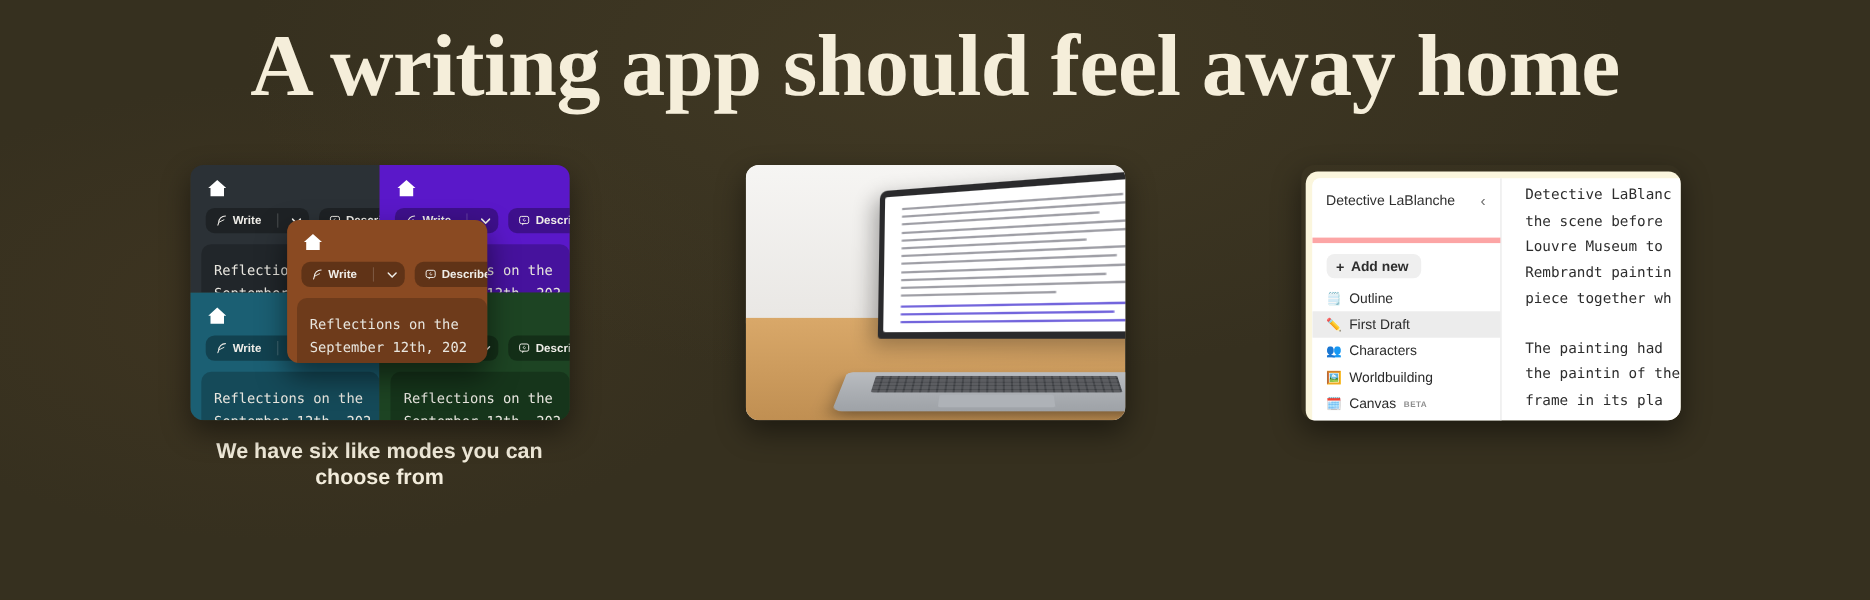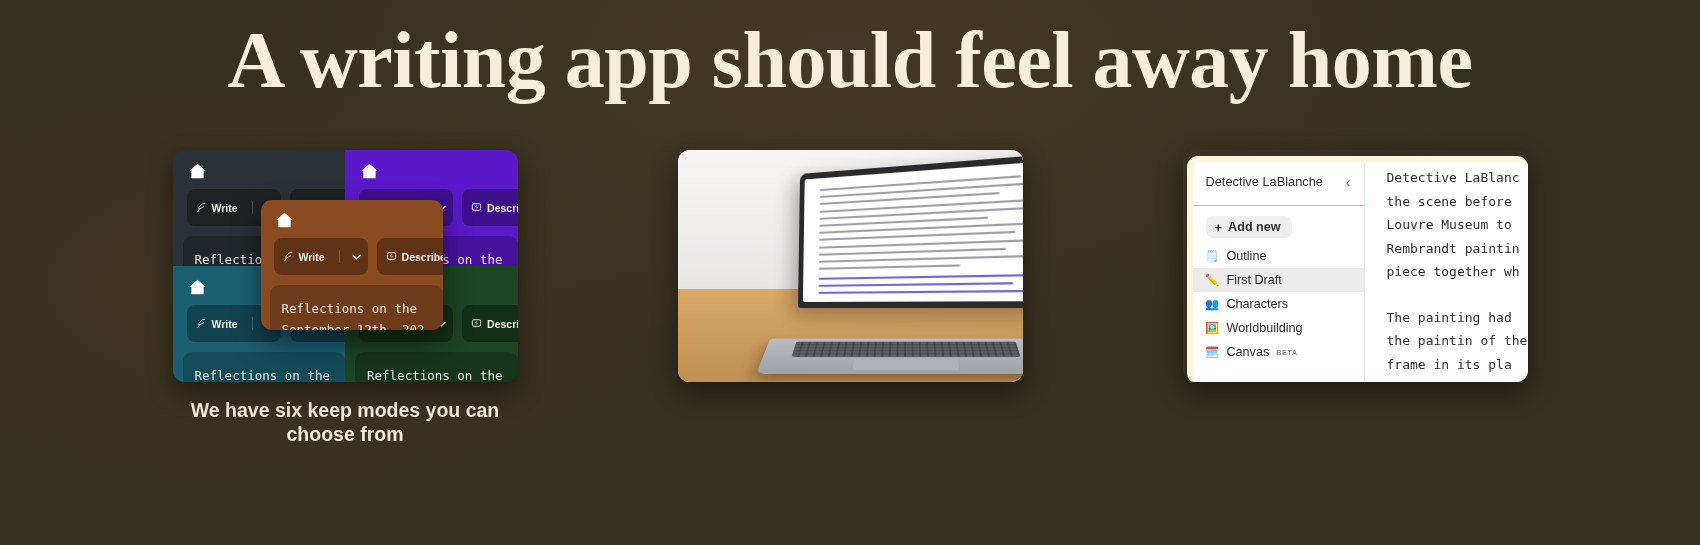--- a/index.html
+++ b/index.html
@@ -96,21 +96,21 @@
   .q-d { background: #1d4423; }
 
   .home-icon { width: 21px; height: 18px; display: block; margin-bottom: 9px; }
 
   .toolbar { display: flex; align-items: center; gap: 9px; white-space: nowrap; }
 
   .pill {
     display: inline-flex;
     align-items: center;
     gap: 5px;
-    height: 37px;
+    height: 23px;
     padding: 0 9px;
     border-radius: 8px;
     background: rgba(0,0,0,0.30);
     color: #f0eee9;
     font-size: 10.5px;
     font-weight: 600;
   }
   .pill.split { padding: 0; }
   .pill .seg {
     display: inline-flex;
@@ -240,22 +240,22 @@
     overflow: hidden;
   }
   .app-sidebar {
     width: 172px;
     background: #ffffff;
     border-right: 1px solid #e6e6e6;
     flex: none;
   }
   .sb-header {
     display: flex; align-items: center; justify-content: space-between;
-    padding: 12px 13px 16px 13px;
-    border-bottom: 1px solid #fca5a5;
+    padding: 12px 13px 27px 13px;
+    border-bottom: 5px solid #fca5a5;
   }
   .sb-title { font-size: 12.8px; color: #2f2f2f; font-weight: 400; white-space: nowrap; }
   .sb-collapse { font-size: 14px; color: #6e6e6e; line-height: 1; }
   .sb-addnew {
     display: inline-flex; align-items: center; gap: 6px;
     margin: 10px 0 6px 13px;
     padding: 4px 11px 4px 9px;
     background: #efefef;
     border-radius: 7px;
     font-size: 12.6px; font-weight: 700; color: #2e2e2e;
@@ -469,21 +469,21 @@
             </svg>
             <span>Describe</span>
           </span>
         </div>
         <div class="mode-body">
           <div class="mode-line">Reflections on the</div>
           <div class="mode-line">September 12th, 202</div>
         </div>
       </div>
     </div>
-    <div class="feature-caption">We have six keep modes you can choose from</div>
+    <div class="feature-caption">We have six like modes you can choose from</div>
   </div>
 
   <div class="feature">
     <div class="feature-media">
       <div class="photo">
         <div class="marble"></div>
         <div class="desk"></div>
         <div class="laptop-base">
           <div class="keyboard"></div>
           <div class="trackpad"></div>

